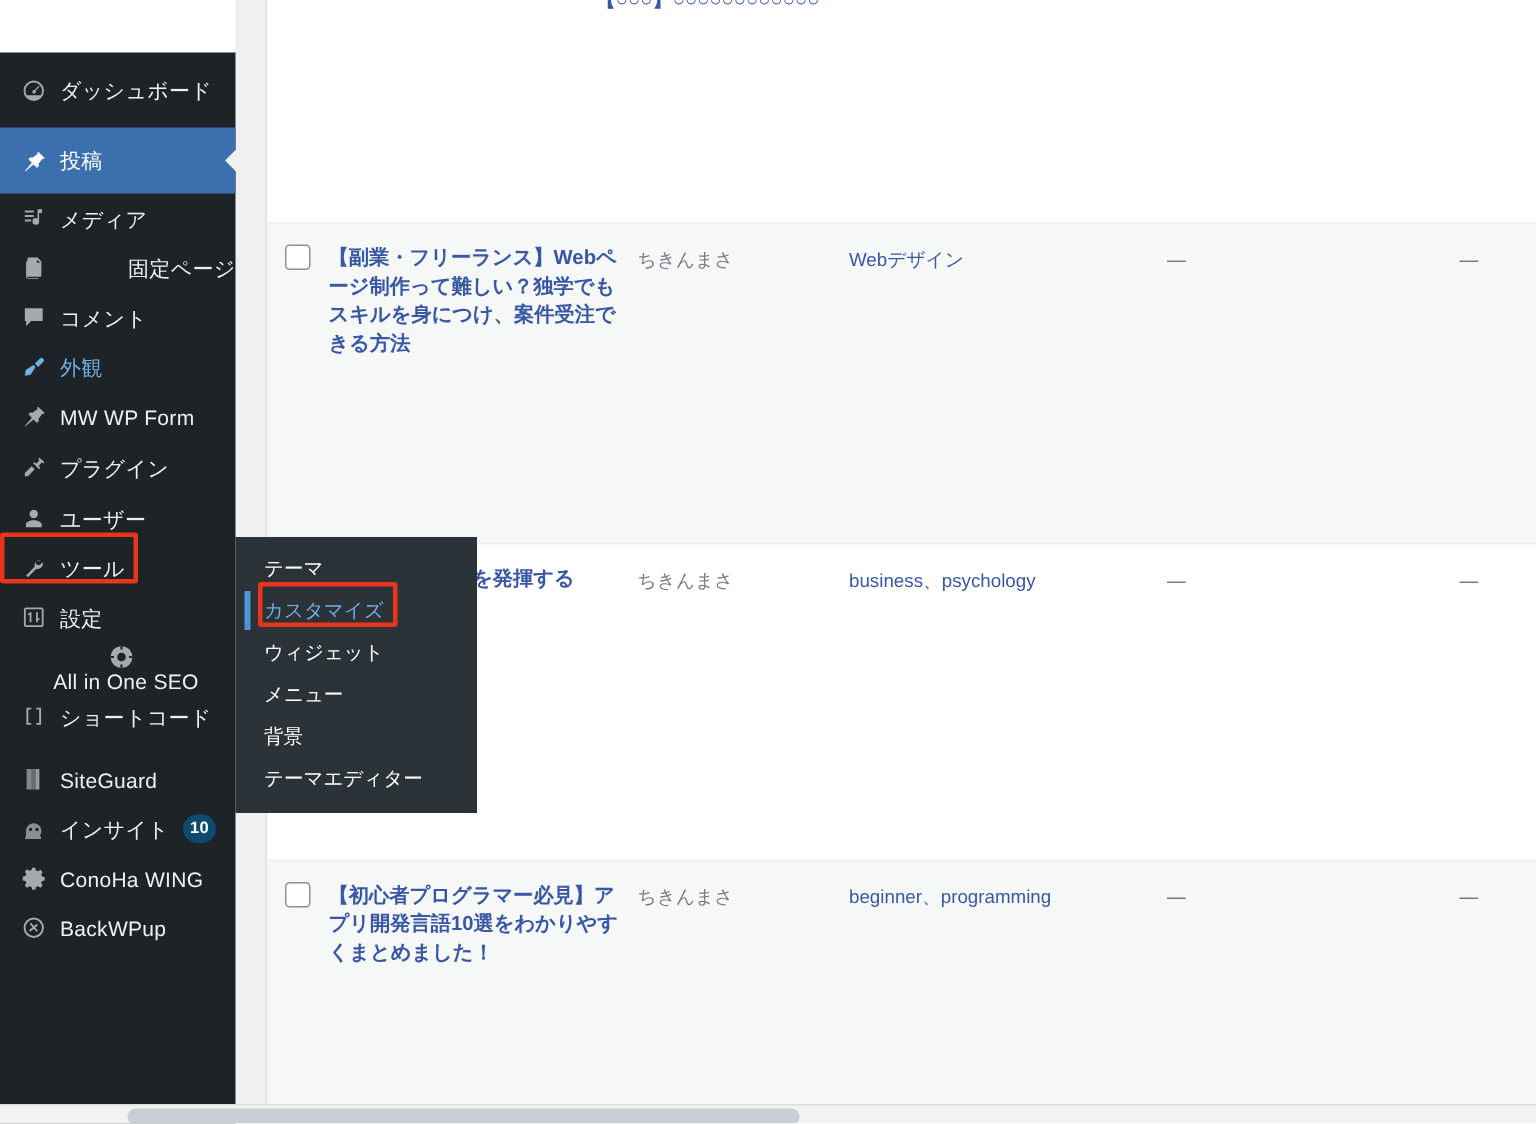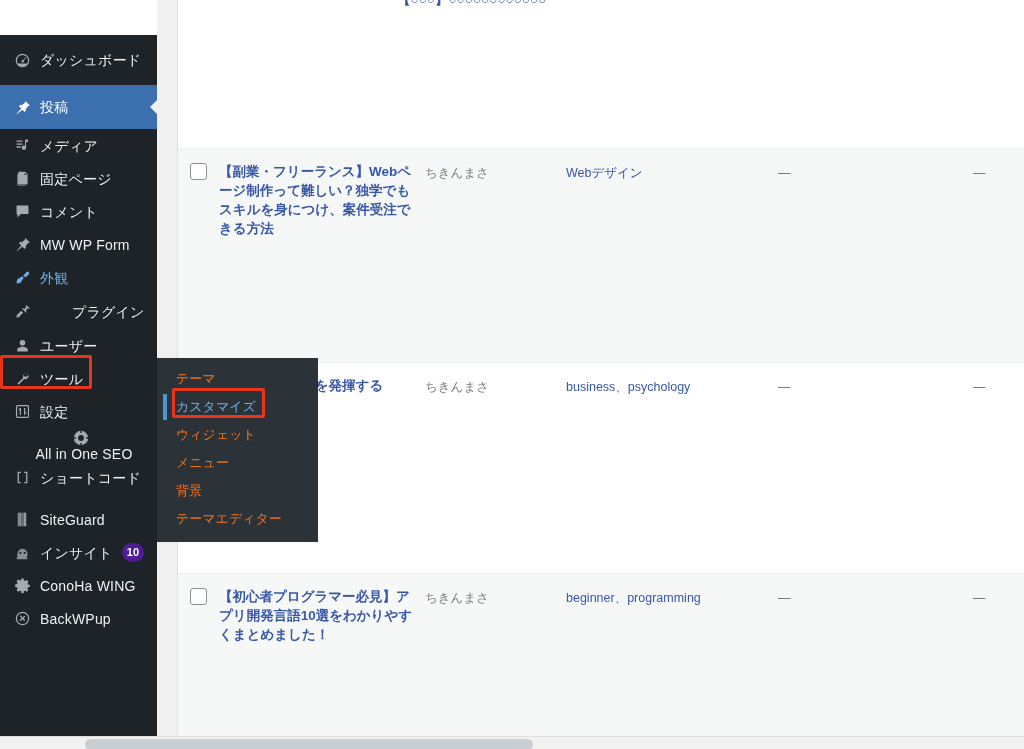--- a/index.html
+++ b/index.html
@@ -110,21 +110,21 @@
   
   .badge {
     display: inline-flex;
     align-items: center;
     justify-content: center;
     min-width: 20px;
     height: 19px;
     padding: 0 5px;
     margin-left: 9px;
     border-radius: 10px;
-    background: #4c1d95;
+    background: #0c4a6e;
     color: #ffffff;
     font-size: 11px;
     font-weight: 600;
     line-height: 1;
   }
 
   
   #appearance-flyout {
     position: absolute;
     left: 157px;
@@ -132,21 +132,21 @@
     width: 161px;
     background: #2c3338;
     padding: 7px 0 9px 0;
     z-index: 60;
   }
   .fly-item {
     position: relative;
     padding: 4px 12px 4px 19px;
     font-size: 13px;
     line-height: 20px;
-    color: #f97316;
+    color: #ffffff;
     white-space: nowrap;
     cursor: pointer;
   }
   .fly-item.current {
     color: #72aee6;
   }
   .fly-item.current::before {
     content: "";
     position: absolute;
     left: 6px; top: 1px;
@@ -360,57 +360,57 @@
 
     <div class="menu-item" style="height:33px;">
       <span class="mi-icon">
         <svg width="17" height="17" viewBox="0 0 20 20" fill="currentColor">
           <path d="M13 3v7.3a2.8 2.8 0 00-1.4-.4 2.6 2.6 0 102.6 2.6V5.8h2.3V3H13zM3 4h7v1.5H3V4zm0 3.5h7V9H3V7.5zM3 11h5v1.5H3V11z"></path>
         </svg>
       </span>
       <span class="mi-label">メディア</span>
     </div>
 
-    <div class="menu-item" style="height:33px;">
+    <div class="menu-item" style="height:33px;justify-content:space-between;">
       <span class="mi-icon">
         <svg width="17" height="17" viewBox="0 0 20 20" fill="currentColor">
           <path d="M6 2h7l3 3v11a1 1 0 01-1 1H6a1 1 0 01-1-1V3a1 1 0 011-1zm6.5 1.6V6H15l-2.5-2.4zM4 5v12a1.6 1.6 0 001.6 1.6h8V18H5.6A.6.6 0 015 17.4V5H4z"></path>
         </svg>
       </span>
       <span class="mi-label">固定ページ</span>
     </div>
 
     <div class="menu-item" style="height:33px;">
       <span class="mi-icon">
         <svg width="17" height="17" viewBox="0 0 20 20" fill="currentColor">
           <path d="M3 3h14v10H8l-4 4v-4H3V3z"></path>
         </svg>
       </span>
       <span class="mi-label">コメント</span>
     </div>
 
+    <div class="menu-item open" style="height:33px;">
+      <span class="mi-icon">
+        <svg width="17" height="17" viewBox="0 0 20 20" fill="currentColor">
+          <path d="M17.2 3.5a1.6 1.6 0 00-2.3 0l-4 4 2.6 2.6 4-4a1.6 1.6 0 00-.3-2.6zM9.8 8.6l-5.3 3.3a2.2 2.2 0 00-1 1.4L3 17l3.7-.5a2.2 2.2 0 001.4-1l3.3-5.3-1.6-1.6z"></path>
+        </svg>
+      </span>
+      <span class="mi-label">外観</span>
+    </div>
+
     <div class="menu-item" style="height:33px;">
       <span class="mi-icon">
         <svg width="17" height="17" viewBox="0 0 20 20" fill="currentColor">
           <path d="M13.6 2.5l-1 1 .6.6-4.3 3.2-1.5-.4-1.6 1.6 2.7 2.7L3 17.7l.3.3 6.5-5.5 2.7 2.7 1.6-1.6-.4-1.5 3.2-4.3.6.6 1-1-4.9-4.9z"></path>
         </svg>
       </span>
       <span class="mi-label">MW WP Form</span>
     </div>
 
-    <div class="menu-item open" style="height:33px;">
-      <span class="mi-icon">
-        <svg width="17" height="17" viewBox="0 0 20 20" fill="currentColor">
-          <path d="M17.2 3.5a1.6 1.6 0 00-2.3 0l-4 4 2.6 2.6 4-4a1.6 1.6 0 00-.3-2.6zM9.8 8.6l-5.3 3.3a2.2 2.2 0 00-1 1.4L3 17l3.7-.5a2.2 2.2 0 001.4-1l3.3-5.3-1.6-1.6z"></path>
-        </svg>
-      </span>
-      <span class="mi-label">外観</span>
-    </div>
-
-    <div class="menu-item" style="height:35px;gap:32px;">
+    <div class="menu-item" style="height:35px;">
       <span class="mi-icon">
         <svg width="17" height="17" viewBox="0 0 20 20" fill="currentColor">
           <path d="M14.5 2.5l-1 1.1 1 1-2.6 2.6-1.4-1.4-1 1 4.7 4.7 1-1-1.4-1.4L16.4 6l1 1 1.1-1-4-3.5zM8.4 9.2L3 14.6V17h2.4l5.4-5.4-2.4-2.4z"></path>
         </svg>
       </span>
       <span class="mi-label">プラグイン</span>
     </div>
 
     <div class="menu-item" style="height:33px;">
       <span class="mi-icon">

